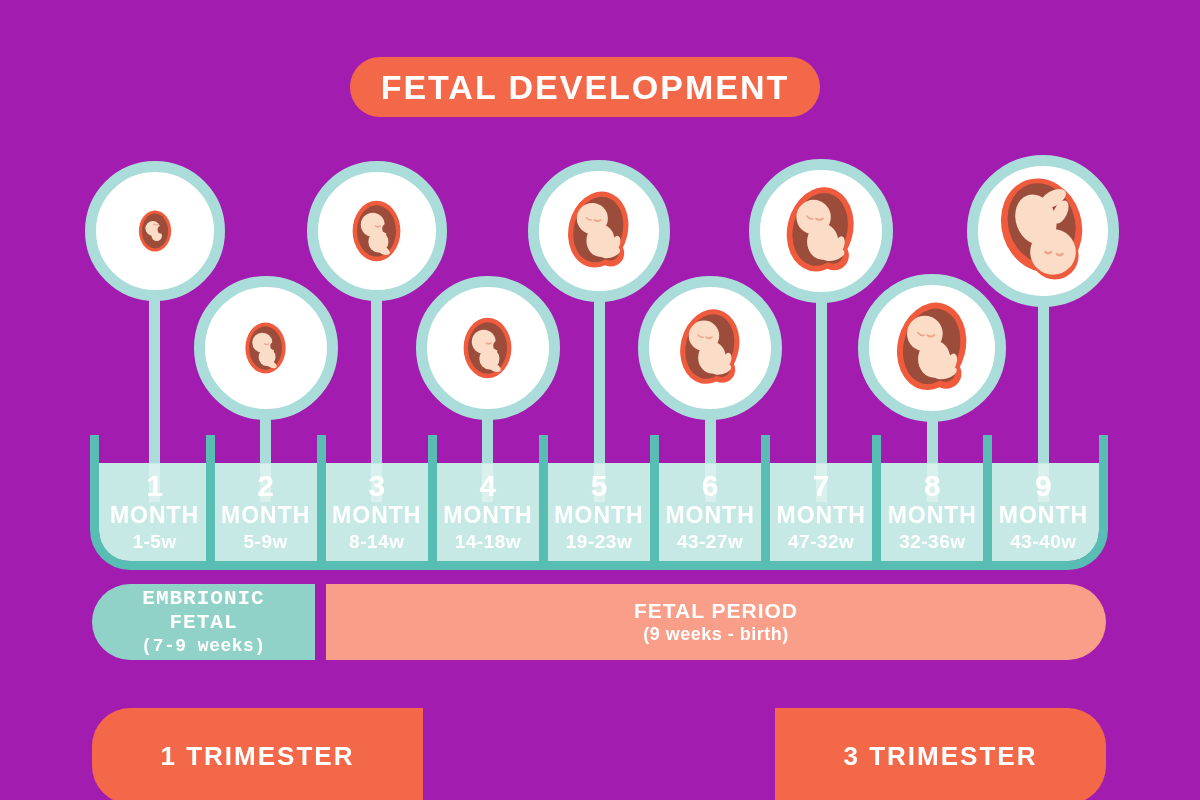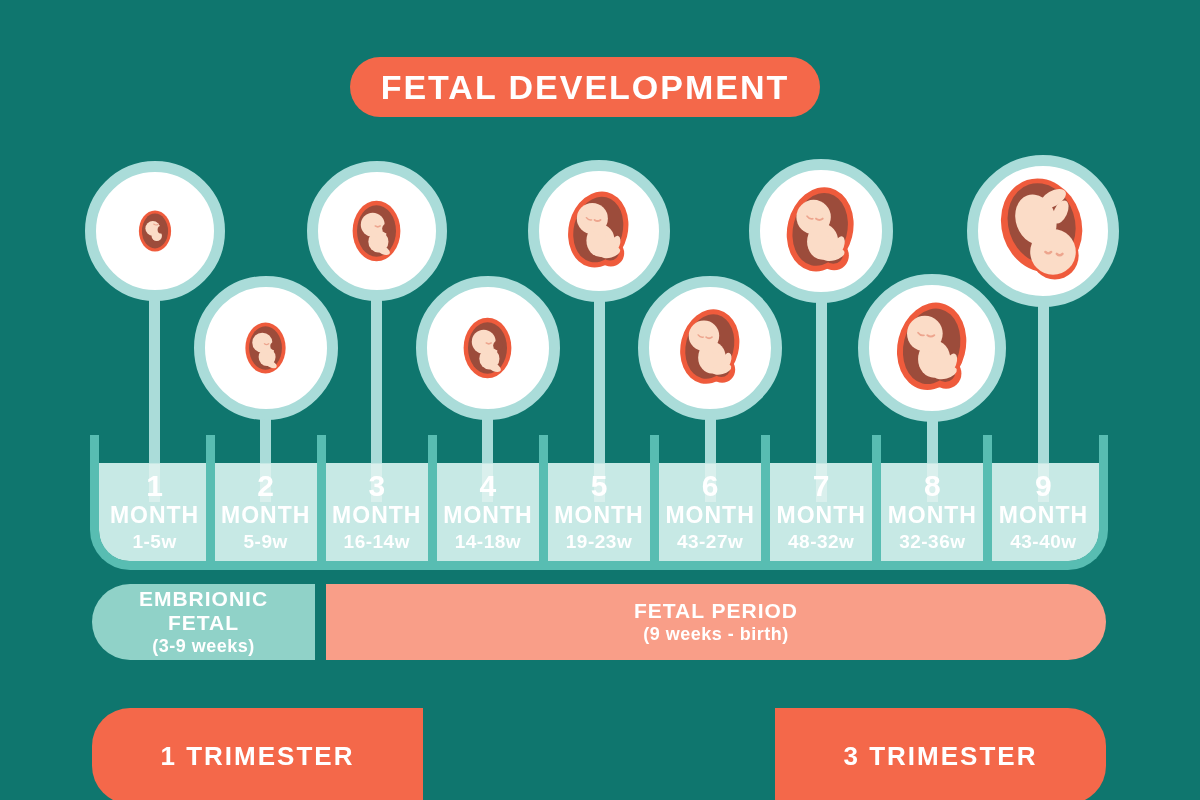--- a/index.html
+++ b/index.html
@@ -1,18 +1,18 @@
 <!DOCTYPE html>
 <html style="--orange: #f4684a; --sac: #ef5b3c; --salmon: #f99e88; --teal-frame: #58bdb2; --teal-fill: #c7e9e5; --teal-ring: #aadcd9; --teal-soft: #90d2c8; --teal-mid: #5abfb0; --maroon: #9c4c3b; --skin: #fbdcc7; --face: #eda58e;"><head>
 <meta charset="utf-8">
 <style>
   html,body{margin:0;padding:0;background:#fff;}
   body{width:1200px;height:800px;overflow:hidden;
        font-family:"Liberation Sans",sans-serif;font-weight:bold;}
-  .stage{position:relative;width:1200px;height:800px;background:#0f766e;}
+  .stage{position:relative;width:1200px;height:800px;background:#a21caf;}
   .abs{position:absolute;box-sizing:border-box;}
 
   
   .title-pill{left:350px;top:57px;width:470px;height:60px;border-radius:30px;
     background:var(--orange);display:flex;align-items:center;justify-content:center;}
   .title-pill span{color:#fff;font-size:34px;letter-spacing:2px;}
 
   
   .frame{left:90px;top:435px;width:1018px;height:135px;
     border-left:9px solid var(--teal-frame);
@@ -34,21 +34,21 @@
   .cell .num{font-size:30px;line-height:32px;}
   .cell .mlabel{font-size:23px;line-height:26px;letter-spacing:1px;}
   .cell .weeks{font-size:19px;line-height:22px;letter-spacing:.5px;margin-top:3px;}
 
   
   .period{top:584px;height:76px;color:#fff;display:flex;flex-direction:column;
     align-items:center;justify-content:center;text-align:center;}
   .period .l1{font-size:21px;line-height:24px;letter-spacing:1px;}
   .period .l2{font-size:18px;line-height:22px;letter-spacing:.5px;}
   .period-embrionic{left:92px;width:223px;background:var(--teal-soft);
-    border-radius:38px 0 0 38px;}
+    border-radius:38px 0 0 38px;font-family:Liberation Mono, monospace;}
   .period-fetal{left:326px;width:780px;background:var(--salmon);
     border-radius:0 38px 38px 0;}
 
   
   .tri{top:708px;height:96px;color:#fff;display:flex;align-items:center;
     justify-content:center;font-size:26px;letter-spacing:2px;}
   .tri-1{left:92px;width:331px;background:var(--orange);border-radius:38px 0 0 38px;}
   .tri-2{left:434px;width:330px;background:var(--teal-mid);}
   .tri-3{left:775px;width:331px;background:var(--orange);border-radius:0 38px 38px 0;}
 
@@ -146,21 +146,21 @@
         <div class="abs stem-under" style="left: 371.278px;"></div>
         <div class="abs circle" style="left: 306.778px; top: 161px; width: 140px; height: 140px;">
           <svg class="fetus" width="63" height="78" viewBox="0 0 100 124">
       <use href="#sym-early-fetus"></use>
           </svg>
         </div>
         <div class="abs divider" style="left: 316.722px;"></div>
         <div class="abs cell" style="left: 321.222px; width: 111.111px;">
           <div class="num">3</div>
      <div class="mlabel">MONTH</div>
-     <div class="weeks">16-14w</div>
+     <div class="weeks">8-14w</div>
         </div>
       </div>
       <div class="month">
         <div class="abs stem" style="left: 482.389px; top: 348px; height: 119px;"></div>
         <div class="abs stem-under" style="left: 482.389px;"></div>
         <div class="abs circle" style="left: 415.889px; top: 276px; width: 144px; height: 144px;">
           <svg class="fetus" width="63" height="78" viewBox="0 0 100 124">
       <use href="#sym-early-fetus"></use>
           </svg>
         </div>
@@ -206,21 +206,21 @@
         <div class="abs stem-under" style="left: 815.722px;"></div>
         <div class="abs circle" style="left: 749.222px; top: 159px; width: 144px; height: 144px;">
           <svg class="fetus" width="82" height="102" viewBox="0 0 100 124">
       <use href="#sym-fetus"></use>
           </svg>
         </div>
         <div class="abs divider" style="left: 761.167px;"></div>
         <div class="abs cell" style="left: 765.667px; width: 111.111px;">
           <div class="num">7</div>
      <div class="mlabel">MONTH</div>
-     <div class="weeks">48-32w</div>
+     <div class="weeks">47-32w</div>
         </div>
       </div>
       <div class="month">
         <div class="abs stem" style="left: 926.833px; top: 348px; height: 119px;"></div>
         <div class="abs stem-under" style="left: 926.833px;"></div>
         <div class="abs circle" style="left: 858.333px; top: 274px; width: 148px; height: 148px;">
           <svg class="fetus" width="85" height="106" viewBox="0 0 100 124">
       <use href="#sym-fetus"></use>
           </svg>
         </div>
@@ -247,21 +247,21 @@
         </div>
       </div>
     </div>
 
   <div class="abs fill"></div>
   <div class="abs frame"></div>
 
   <div class="abs period period-embrionic">
     <div class="l1">EMBRIONIC</div>
     <div class="l1">FETAL</div>
-    <div class="l2">(3-9 weeks)</div>
+    <div class="l2">(7-9 weeks)</div>
   </div>
   <div class="abs period period-fetal">
     <div class="l1">FETAL PERIOD</div>
     <div class="l2">(9 weeks - birth)</div>
   </div>
 
   <div class="abs tri tri-1">
     <span>1 TRIMESTER</span>
   </div>
   <div class="abs tri tri-3">

